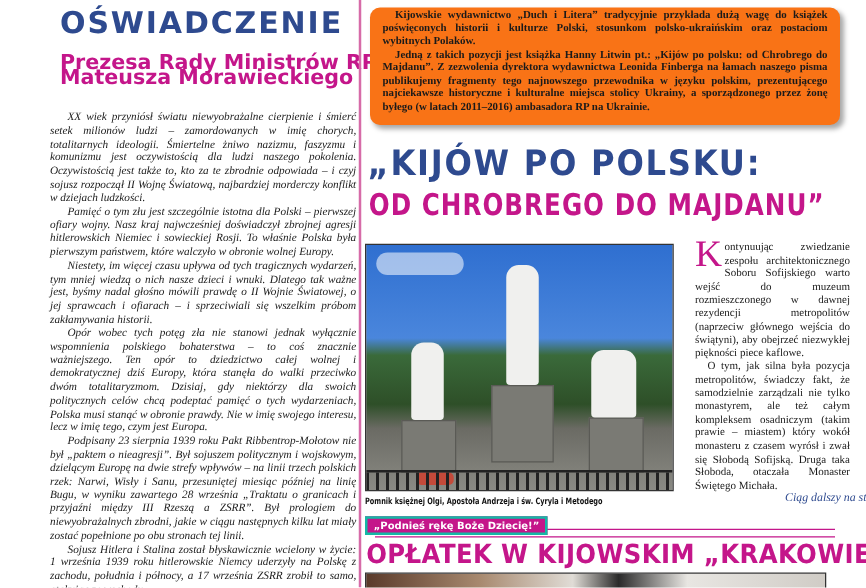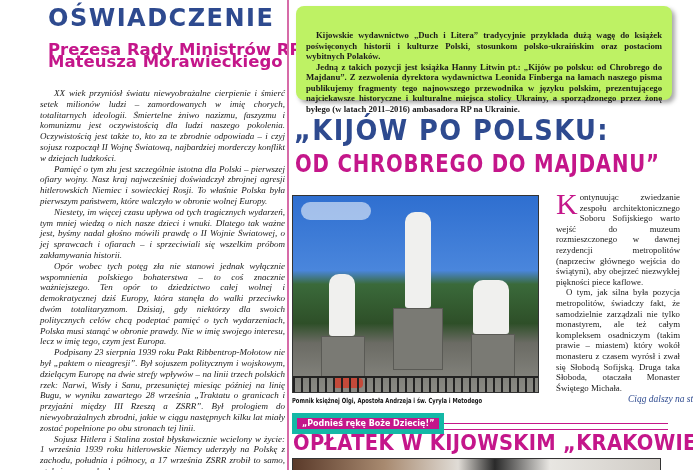--- a/index.html
+++ b/index.html
@@ -22,22 +22,22 @@
   .left-body {
     position: absolute; left: 40px; top: 88px; width: 245px;
     font-size: 9px; line-height: 10.8px; text-align: justify;
   }
   .left-body p { margin: 0; text-indent: 14px; font-style: italic; }
   .divider {
     position: absolute; left: 287px; top: 0; width: 2px; height: 470px; background: #d66ba8;
   }
   .intro-box {
     position: absolute; left: 296px; top: 6px; width: 376px; height: 94px;
-    background: #bef264; border-radius: 8px; box-shadow: 3px 3px 4px #a8a8a8;
-    padding: 24px 10px; box-sizing: border-box;
+    background: #f97316; border-radius: 8px; box-shadow: 3px 3px 4px #a8a8a8;
+    padding: 0 10px; box-sizing: border-box;
     font-size: 8.7px; line-height: 10.5px; font-weight: bold; text-align: justify;
   }
   .intro-box p { margin: 0; text-indent: 10px; }
   .h-kijow {
     position: absolute; left: 294px; top: 114px; white-space: nowrap;
     font-family: "DejaVu Sans", "Liberation Sans", sans-serif; font-weight: bold;
     font-size: 28px; letter-spacing: 1.5px; color: #2e4a8f; transform: scaleX(0.92); transform-origin: left;
   }
   .h-chrobry {
     position: absolute; left: 295px; top: 150px; white-space: nowrap;
@@ -73,21 +73,21 @@
   .continued {
     position: absolute; left: 628px; top: 394px; white-space: nowrap;
     font-style: italic; font-size: 9.5px; color: #2e4a8f;
   }
   .tag-line {
     position: absolute; left: 300px; top: 423px; width: 368px; height: 5px;
     border-top: 1px solid #c4168a; border-bottom: 1px solid #c4168a;
   }
   .tag {
     position: absolute; left: 292px; top: 413px; background: #c4168a; color: #fff;
-    border: 5px solid #14b8a6; padding: 1px 5px; white-space: nowrap;
+    border: 2px solid #14b8a6; padding: 1px 5px; white-space: nowrap;
     font-family: "DejaVu Sans", "Liberation Sans", sans-serif; font-weight: bold; font-size: 8px;
   }
   .h-oplatek {
     position: absolute; left: 293px; top: 431px; white-space: nowrap;
     font-family: "DejaVu Sans", "Liberation Sans", sans-serif; font-weight: bold;
     font-size: 21px; color: #c4168a; letter-spacing: 0.3px; transform: scaleX(0.93); transform-origin: left;
   }
   .photo2 {
     position: absolute; left: 292px; top: 458px; width: 367px; height: 14px;
     border: 1px solid #333; background: linear-gradient(90deg, #5a3a2a 0%, #a88a70 25%, #e0dcd6 45%, #2a2a2a 55%, #e8e6e2 70%, #d0ccc6 100%);

